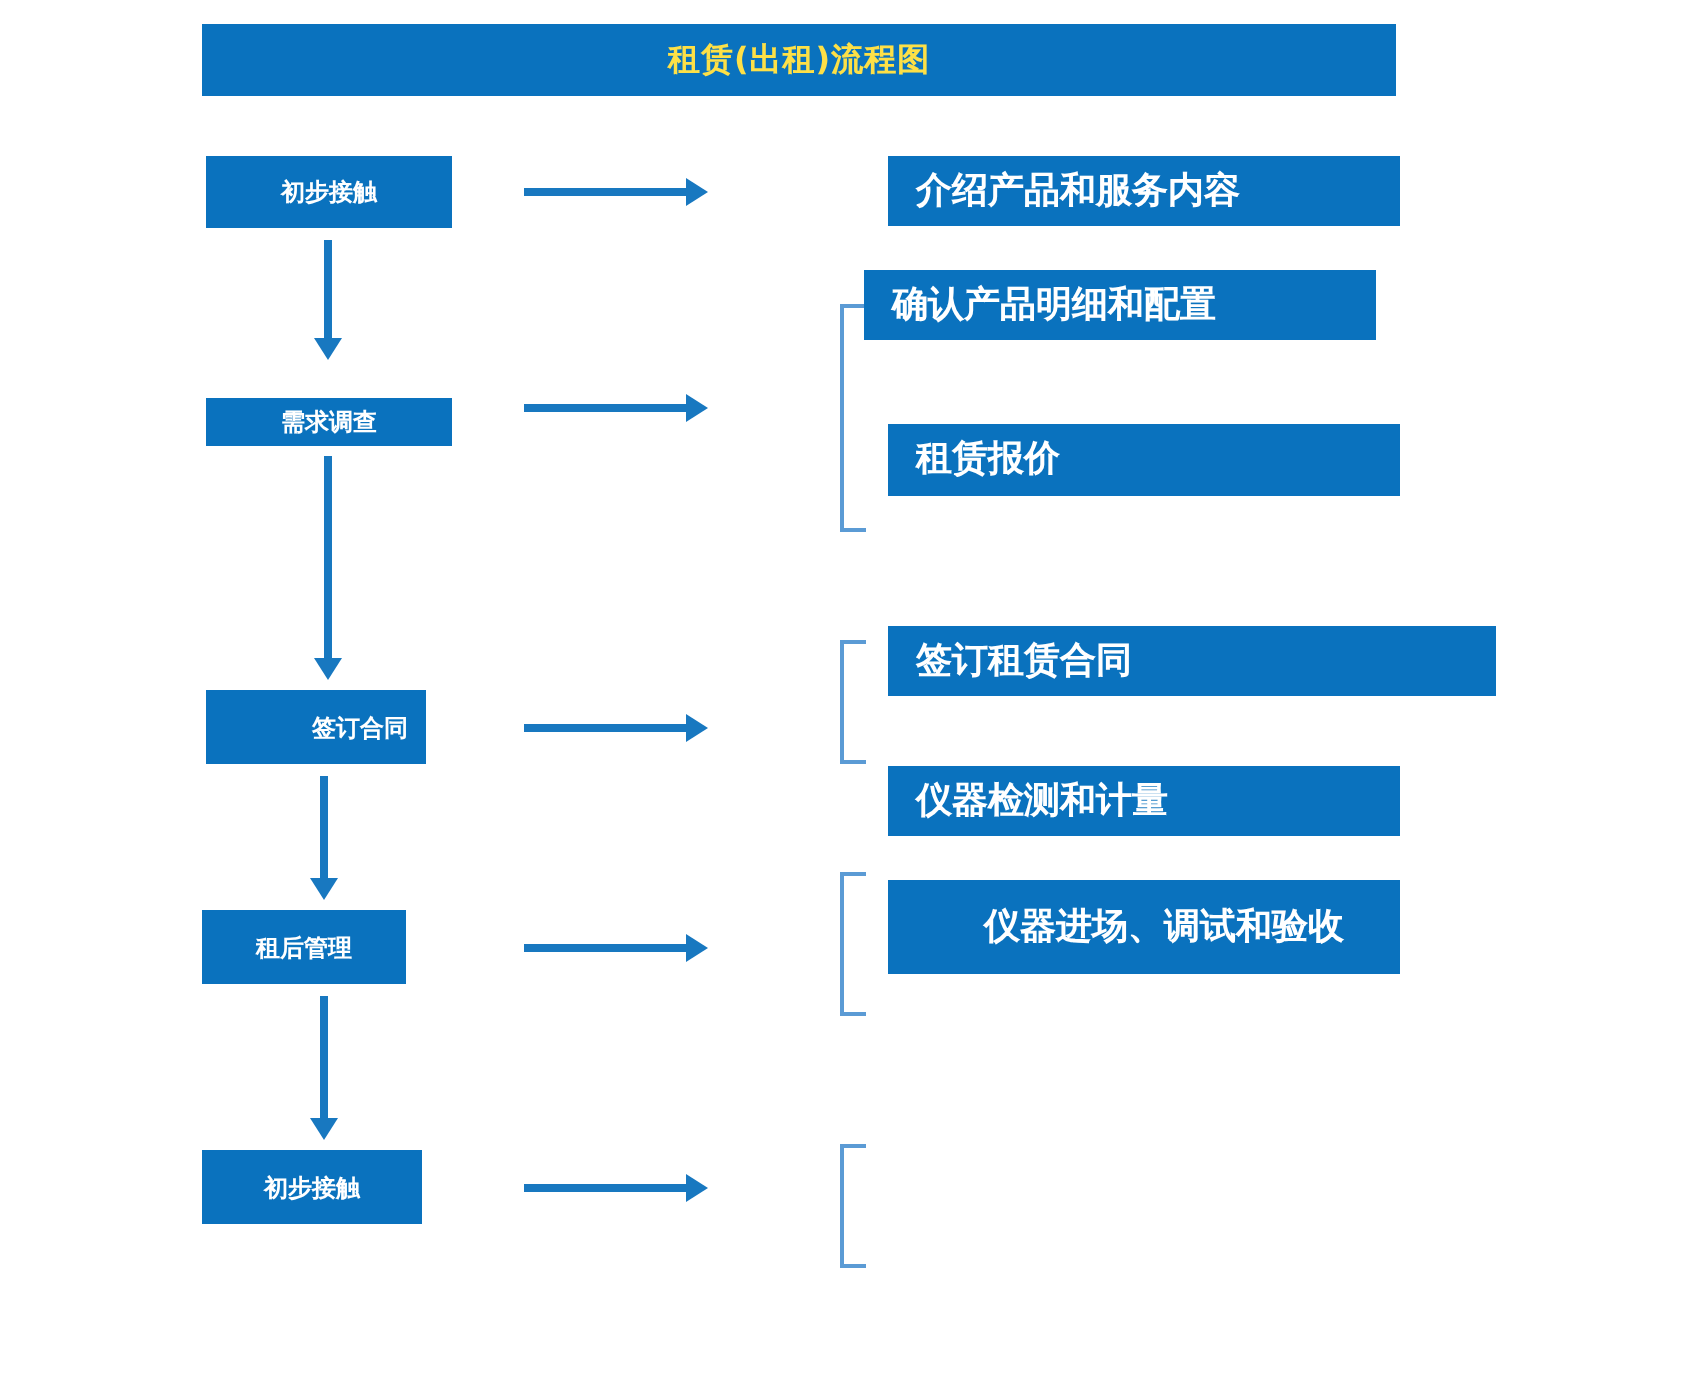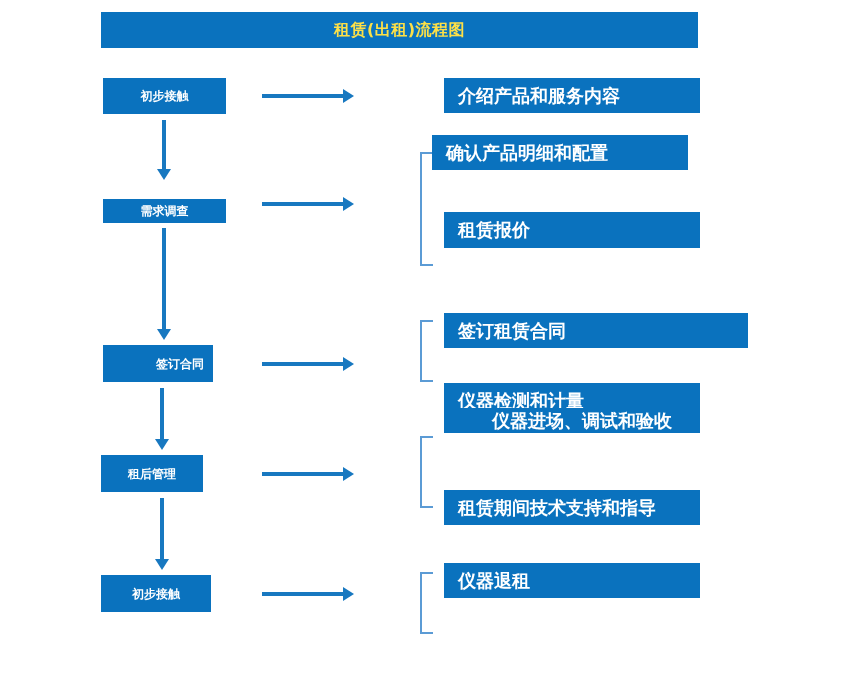--- a/index.html
+++ b/index.html
@@ -223,26 +223,20 @@
 
 
   <div class="box detail" style="left:444px; top:313px; width:304px; height:35px;">
     <span class="box-label">签订租赁合同</span>
   </div>
 
   <div class="box detail" style="left:444px; top:363px; width:256px; height:35px;margin-top:20px;">
     <span class="box-label">仪器检测和计量</span>
   </div>
 
-  <div class="box detail" style="left:444px; top:408px; width:256px; height:25px;padding-left:48px;">
+  <div class="box detail" style="left:444px; top:440px; width:256px; height:47px;padding-left:48px;">
     <span class="box-label">仪器进场、调试和验收</span>
   </div>
 
-  <div class="box detail" style="left:444px; top:490px; width:256px; height:35px;">
-    <span class="box-label">租赁期间技术支持和指导</span>
-  </div>
-
-  <div class="box detail" style="left:444px; top:563px; width:256px; height:35px;">
-    <span class="box-label">仪器退租</span>
-  </div>
+
 
 
 </div>
 
 </body></html>

